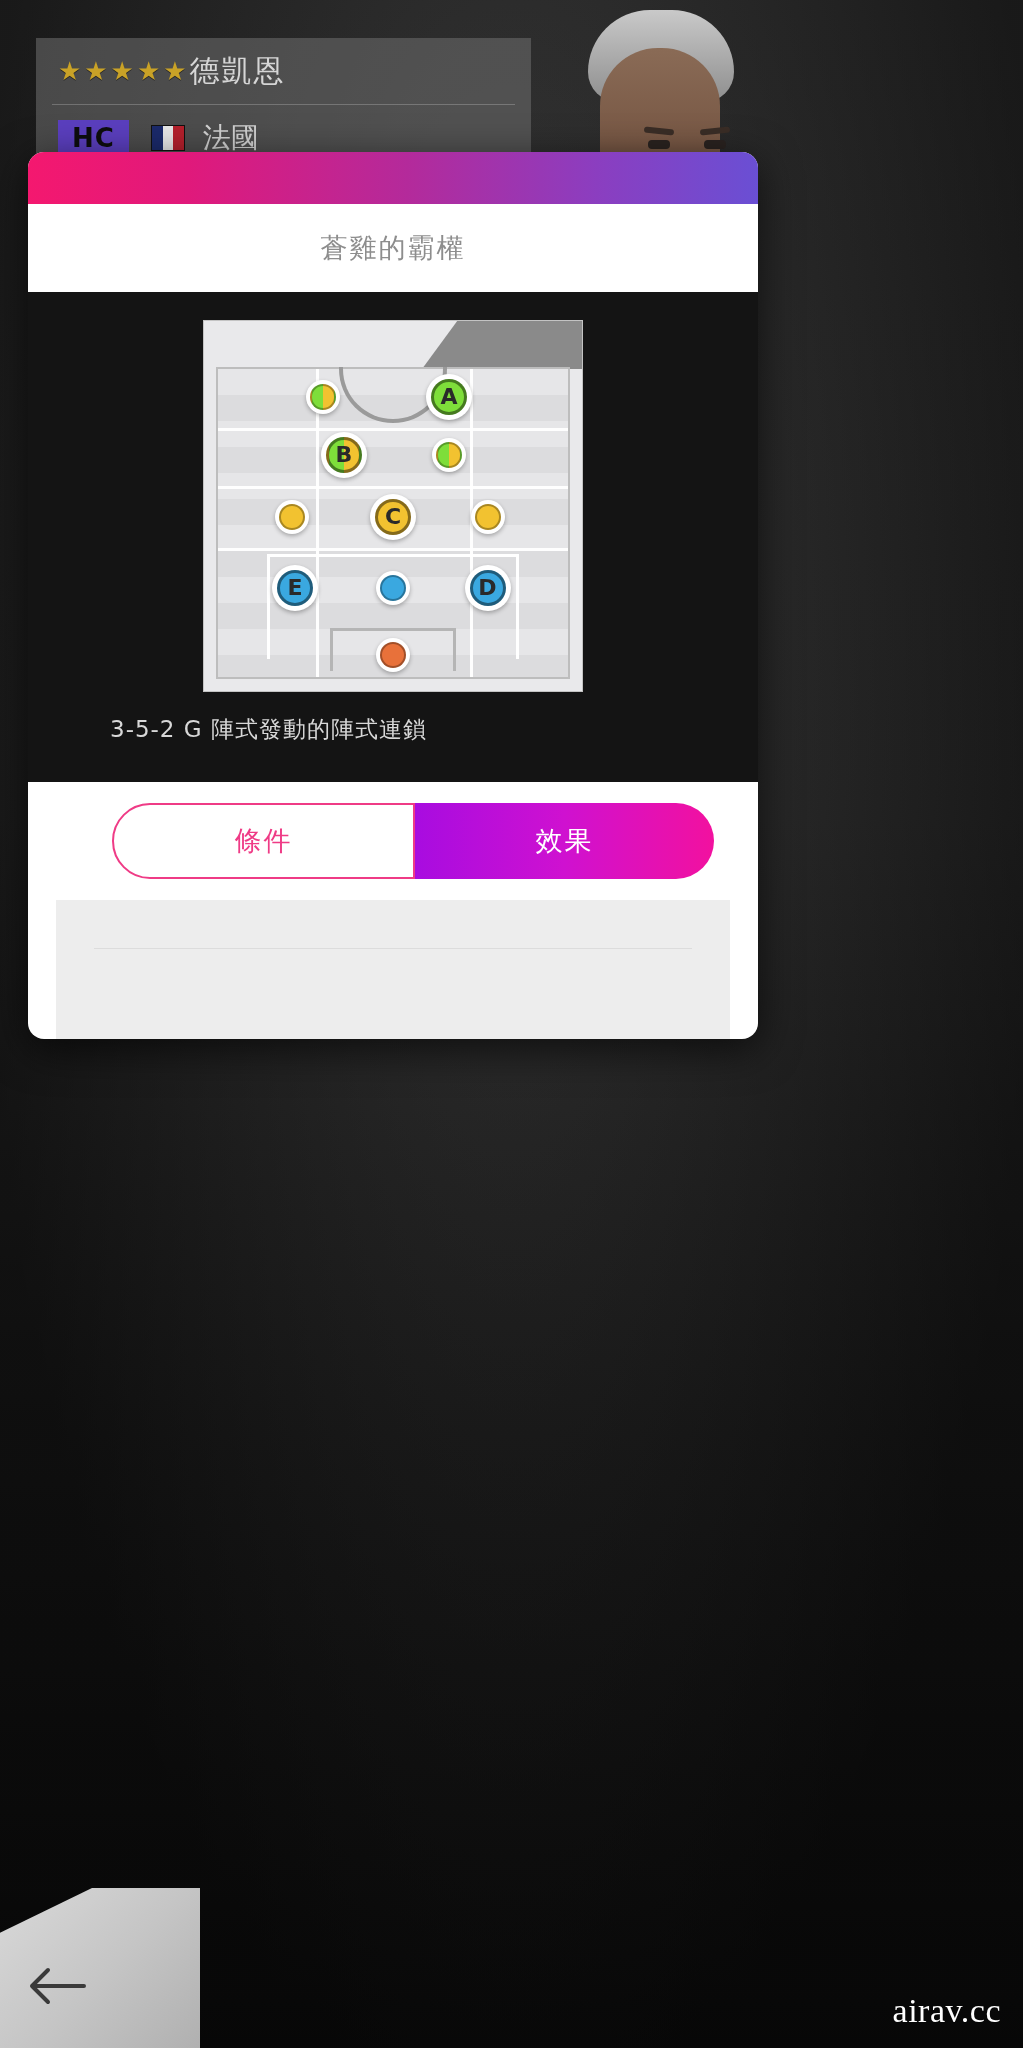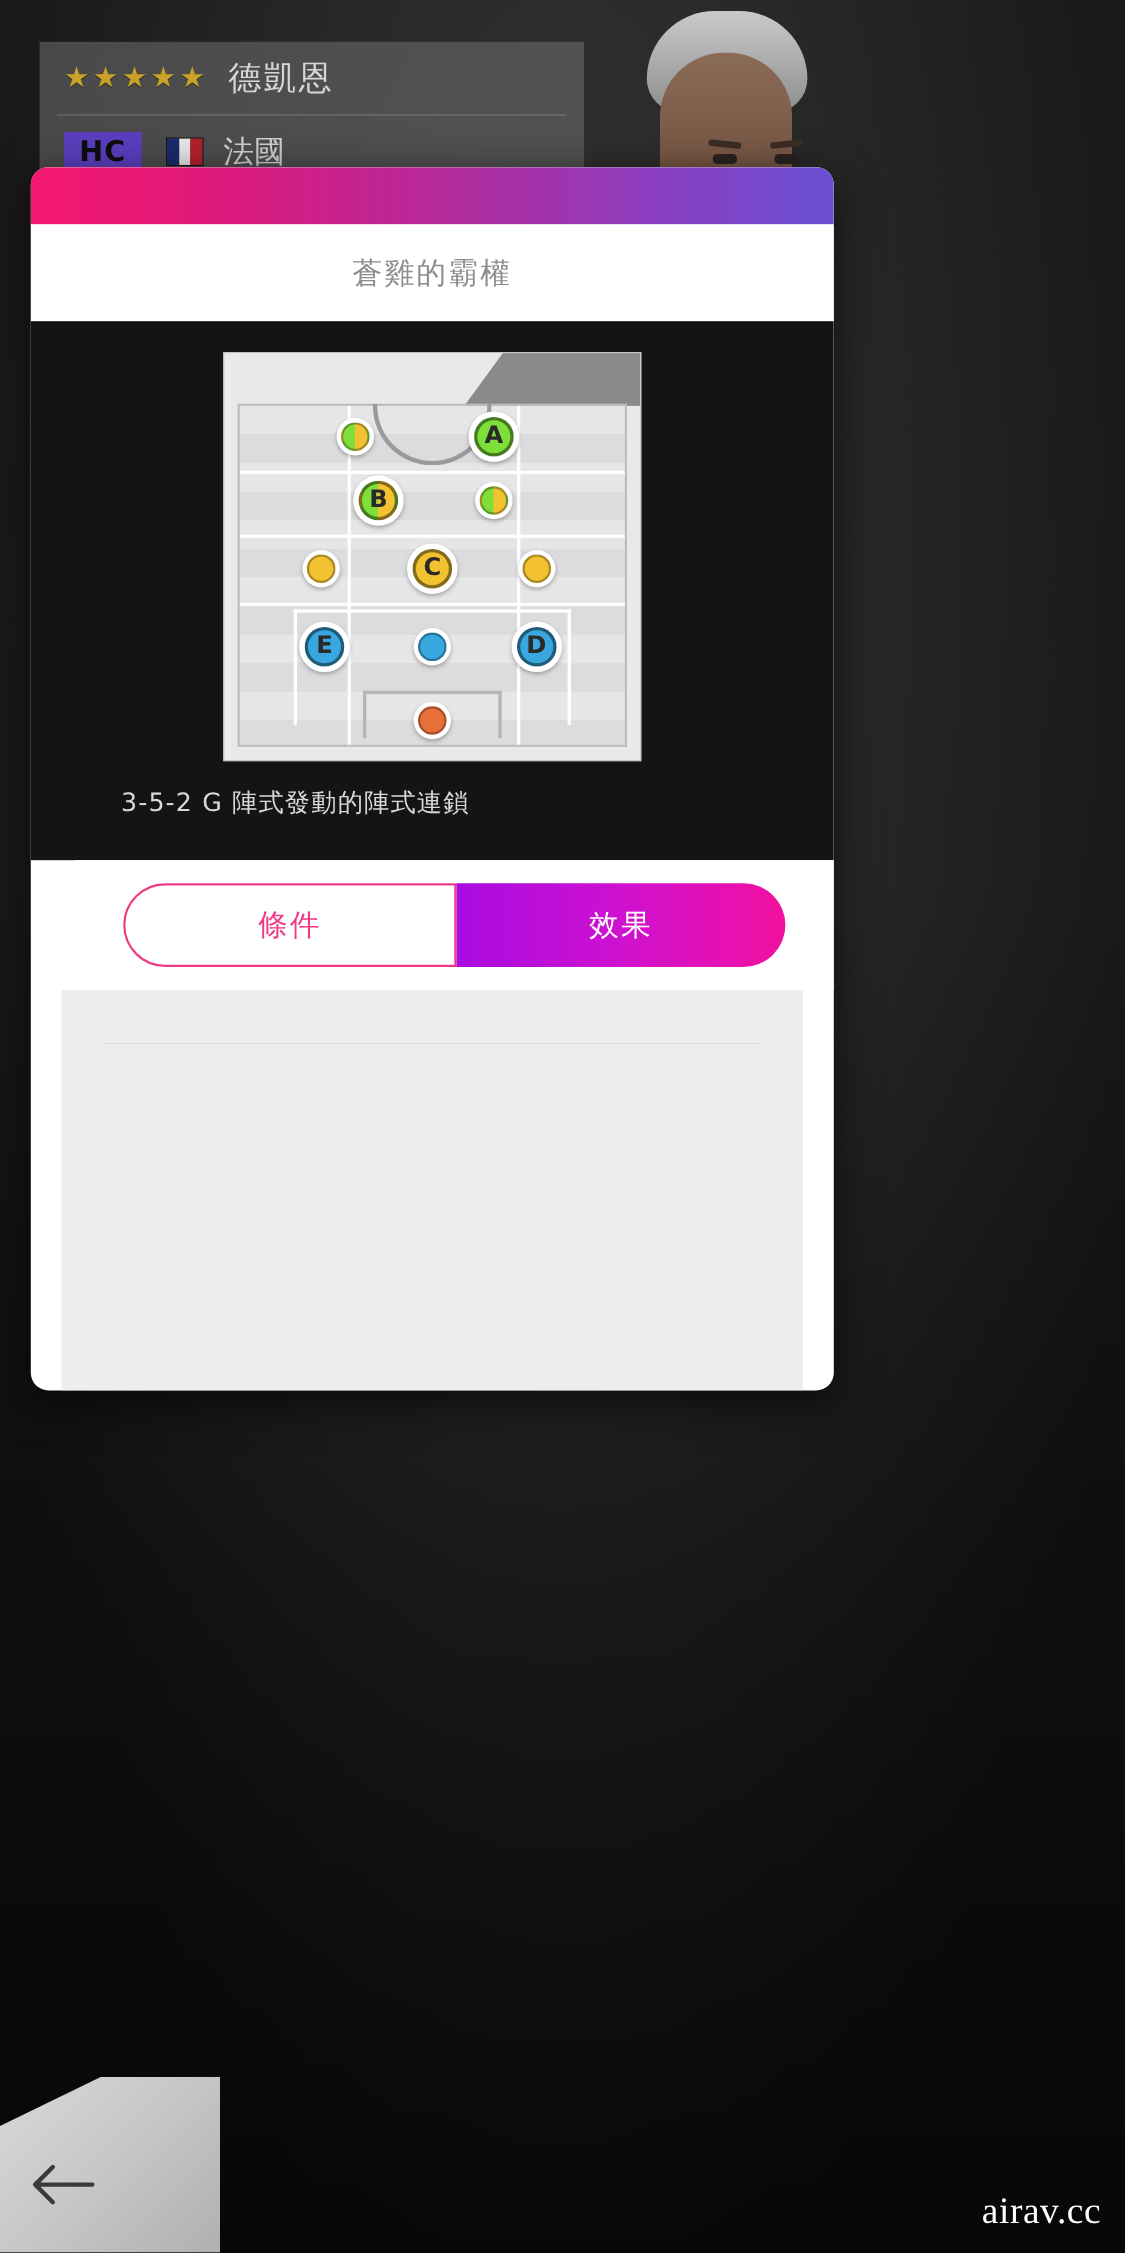--- a/index.html
+++ b/index.html
@@ -20,21 +20,21 @@
     background:radial-gradient(ellipse at 50% 30%, rgba(255,255,255,.05) 0%, rgba(0,0,0,.45) 75%);
   }
   
   #bg-card{
     position:absolute; left:36px; top:38px; width:495px; height:200px;
     background:rgba(105,105,105,.60);
   }
   #bg-card .row{ display:flex; align-items:center; padding:0 22px; height:66px; }
   #bg-card .divider{ height:1px; background:rgba(255,255,255,.22); margin:0 16px; }
   .stars{ color:#c9a227; font-size:26px; letter-spacing:3px; text-shadow:0 1px 0 rgba(0,0,0,.5); }
-  .player-name{ color:#d6d6d6; font-size:30px; margin-left:18px; letter-spacing:2px; }
+  .player-name{ color:#d6d6d6; font-size:30px; letter-spacing:2px; }
   .hc-badge{
     background:#5b3fbf; color:#0d0d0d; font-weight:bold; font-size:26px;
     padding:3px 14px; letter-spacing:1px;
   }
   .fr-flag{ width:34px; height:26px; margin-left:22px; display:flex; border:1px solid #111; }
   .fr-flag i{ flex:1; display:block; }
   .fr-blue{ background:#1b2a6b; } .fr-white{ background:#e8e8e8; } .fr-red{ background:#b5202c; }
   .country-name{ color:#d2d2d2; font-size:28px; margin-left:18px; }
 
   
@@ -64,21 +64,21 @@
     clip-path:polygon(0 28%, 46% 0, 100% 0, 100% 100%, 0 100%);
   }
   #back-arrow{ position:absolute; left:28px; bottom:42px; width:58px; height:40px; }
   #watermark{
     position:absolute; right:22px; bottom:18px;
     color:#fff; font-size:34px; letter-spacing:.5px; font-family:"Liberation Serif",serif;
   }
 
   
   #dialog{
-    position:absolute; left:28px; top:152px; width:730px; height:1112px;
+    position:absolute; left:28px; top:152px; width:730px; height:887px;
     border-radius:16px; overflow:hidden;
     box-shadow:0 10px 40px rgba(0,0,0,.65);
     display:flex; flex-direction:column;
     background:#fff;
   }
   #dialog-topbar{
     height:52px; flex:0 0 52px;
     background:linear-gradient(90deg,#f4186f 0%,#e0197b 22%,#b42a9b 52%,#8b3ec0 78%,#6a4fd4 100%);
   }
   #dialog-title-wrap{

